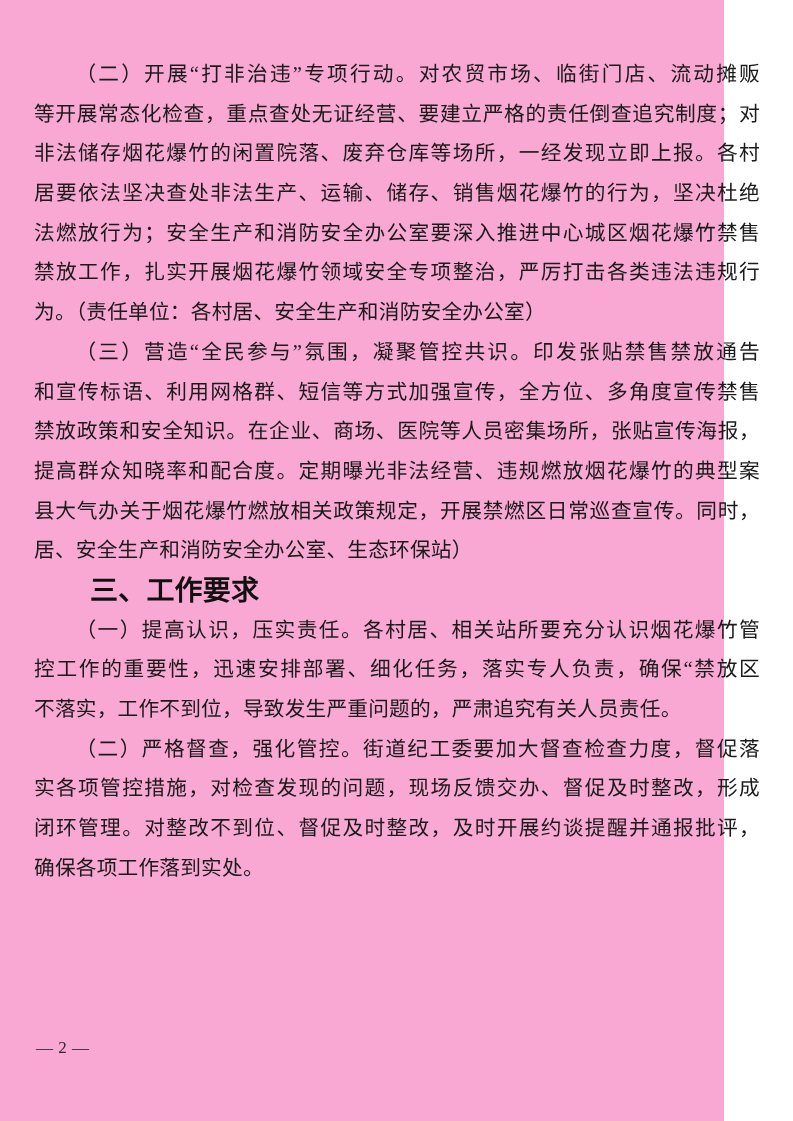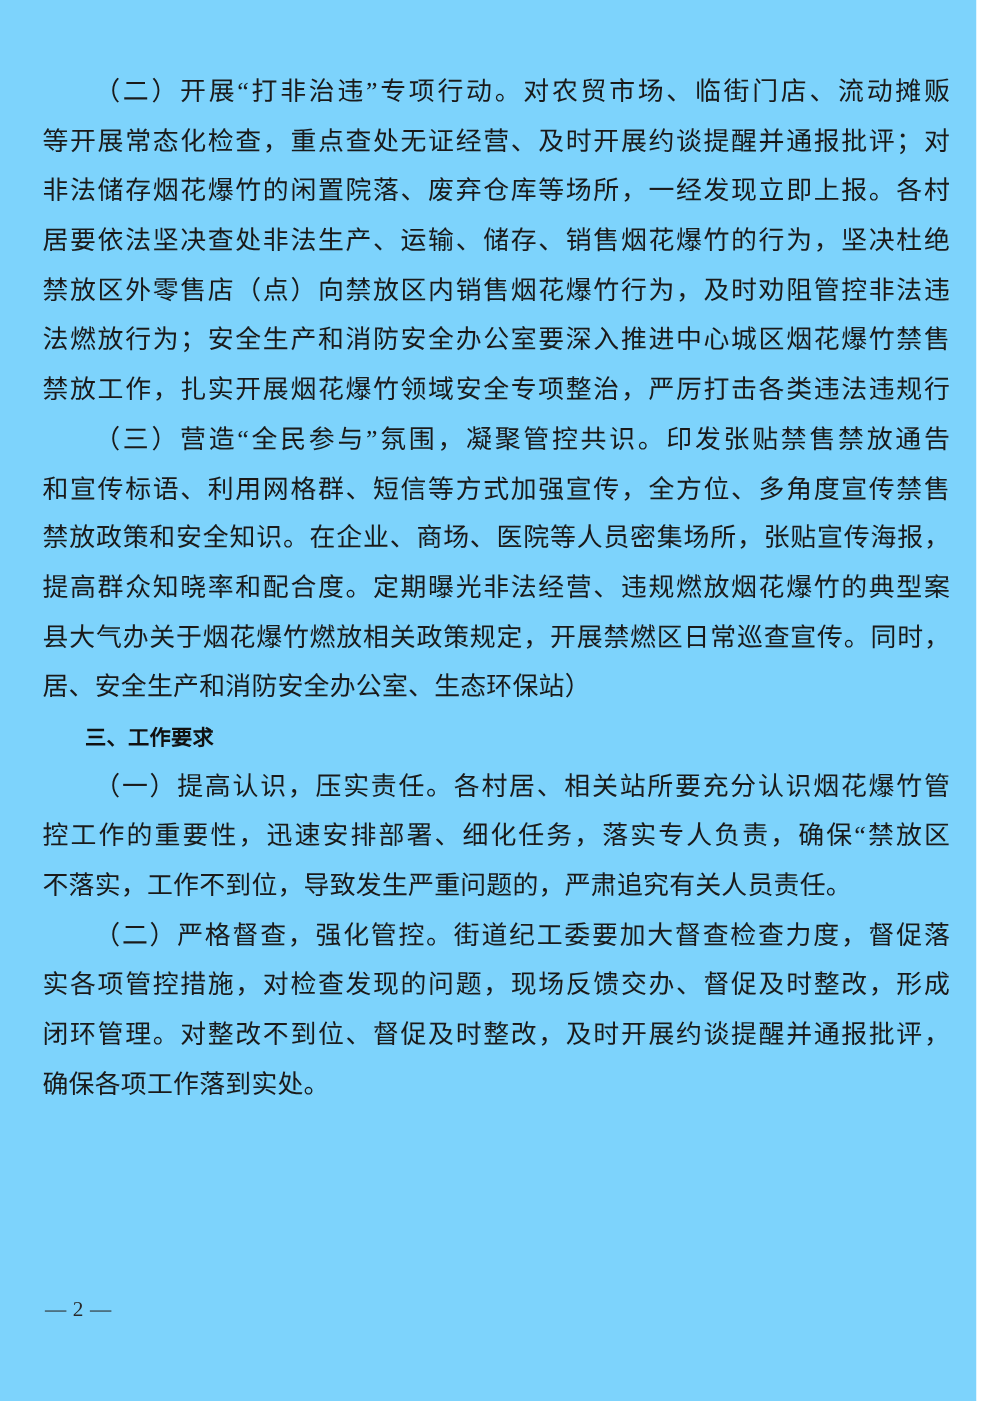--- a/index.html
+++ b/index.html
@@ -9,23 +9,23 @@
   body {
     width: 793px;
     height: 1121px;
     background: #ffffff;
     position: relative;
     overflow: hidden;
   }
   .page {
     position: absolute;
     left: 0; top: 0;
-    width: 781px;
+    width: 724px;
     height: 1121px;
-    background: #7dd3fc;
+    background: #f9a8d4;
   }
   .doc-body {
     position: absolute;
     left: 34px;
     top: 55px;
     width: 726px;
     color: #1a1a1a;
     font-family: "Liberation Serif", "DejaVu Serif", serif;
     font-size: 20.7px;
   }
@@ -39,47 +39,47 @@
     overflow: visible;
     letter-spacing: 0.2px;
   }
   .text-line.first { text-indent: 2em; }
   .text-line.para-end {
     text-align-last: left;
   }
   .text-line.heading {
     font-family: "Liberation Sans", "DejaVu Sans", sans-serif;
     font-weight: 700;
-    font-size: 17px;
+    font-size: 28px;
     text-align-last: left;
     color: #111111;
   }
   .page-footer {
     position: absolute;
     left: 36px;
     top: 1038px;
     font-family: "Liberation Serif", "DejaVu Serif", serif;
     font-size: 17px;
     color: #2a2a2a;
     letter-spacing: 0.5px;
   }
 </style>
 </head>
 <body>
 
 <div class="page">
   <div class="doc-body">
       <div class="paragraph">
         <div class="text-line first">（二）开展“打非治违”专项行动。对农贸市场、临街门店、流动摊贩</div>
-        <div class="text-line">等开展常态化检查，重点查处无证经营、及时开展约谈提醒并通报批评；对</div>
+        <div class="text-line">等开展常态化检查，重点查处无证经营、要建立严格的责任倒查追究制度；对</div>
         <div class="text-line">非法储存烟花爆竹的闲置院落、废弃仓库等场所，一经发现立即上报。各村</div>
         <div class="text-line">居要依法坚决查处非法生产、运输、储存、销售烟花爆竹的行为，坚决杜绝</div>
-        <div class="text-line">禁放区外零售店（点）向禁放区内销售烟花爆竹行为，及时劝阻管控非法违</div>
         <div class="text-line">法燃放行为；安全生产和消防安全办公室要深入推进中心城区烟花爆竹禁售</div>
         <div class="text-line">禁放工作，扎实开展烟花爆竹领域安全专项整治，严厉打击各类违法违规行</div>
+        <div class="text-line para-end">为。（责任单位：各村居、安全生产和消防安全办公室）</div>
       </div>
       <div class="paragraph">
         <div class="text-line first">（三）营造“全民参与”氛围，凝聚管控共识。印发张贴禁售禁放通告</div>
         <div class="text-line">和宣传标语、利用网格群、短信等方式加强宣传，全方位、多角度宣传禁售</div>
         <div class="text-line">禁放政策和安全知识。在企业、商场、医院等人员密集场所，张贴宣传海报，</div>
         <div class="text-line">提高群众知晓率和配合度。定期曝光非法经营、违规燃放烟花爆竹的典型案</div>
         <div class="text-line">县大气办关于烟花爆竹燃放相关政策规定，开展禁燃区日常巡查宣传。同时，</div>
         <div class="text-line para-end">居、安全生产和消防安全办公室、生态环保站）</div>
       </div>
       <div class="paragraph">

